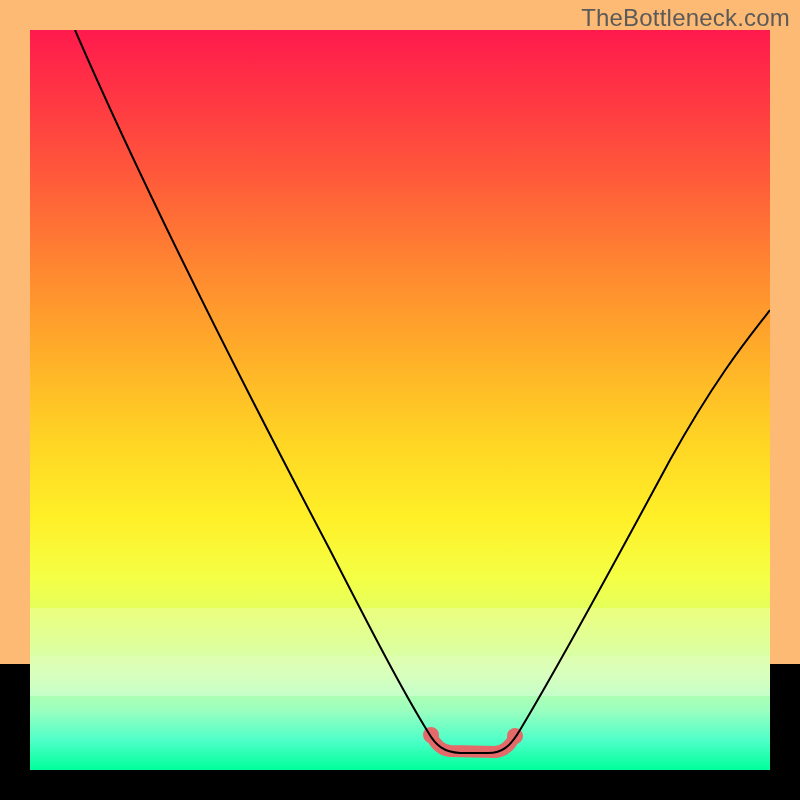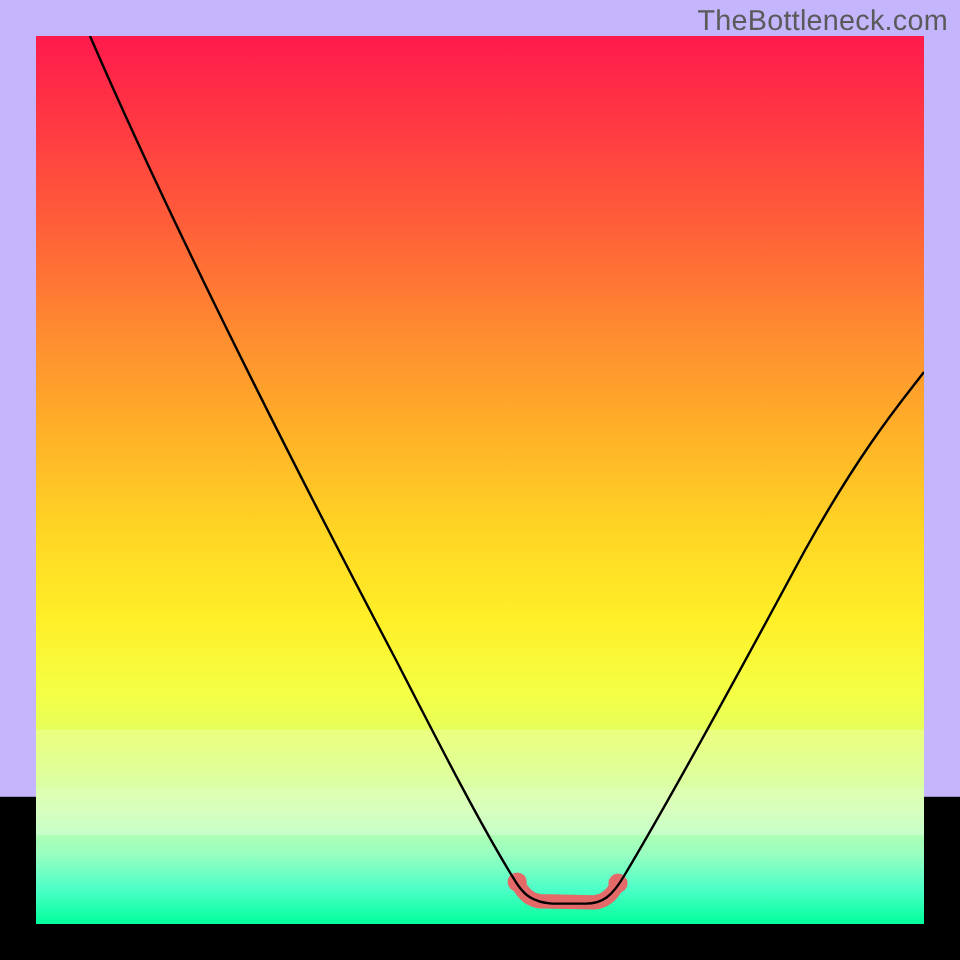--- a/index.html
+++ b/index.html
@@ -8,21 +8,21 @@
     width: 800px;
     height: 800px;
     overflow: hidden;
     background: #000;
     font-family: Arial, Helvetica, sans-serif;
   }
   .frame {
     position: relative;
     width: 800px;
     height: 664px;
-    background: #c4b5fd;
+    background: #fdba74;
   }
   .watermark {
     position: absolute;
     top: 4px;
     right: 10px;
     color: #5a5a5a;
     font-size: 24px;
     font-weight: 400;
     letter-spacing: 0.2px;
     z-index: 40;

